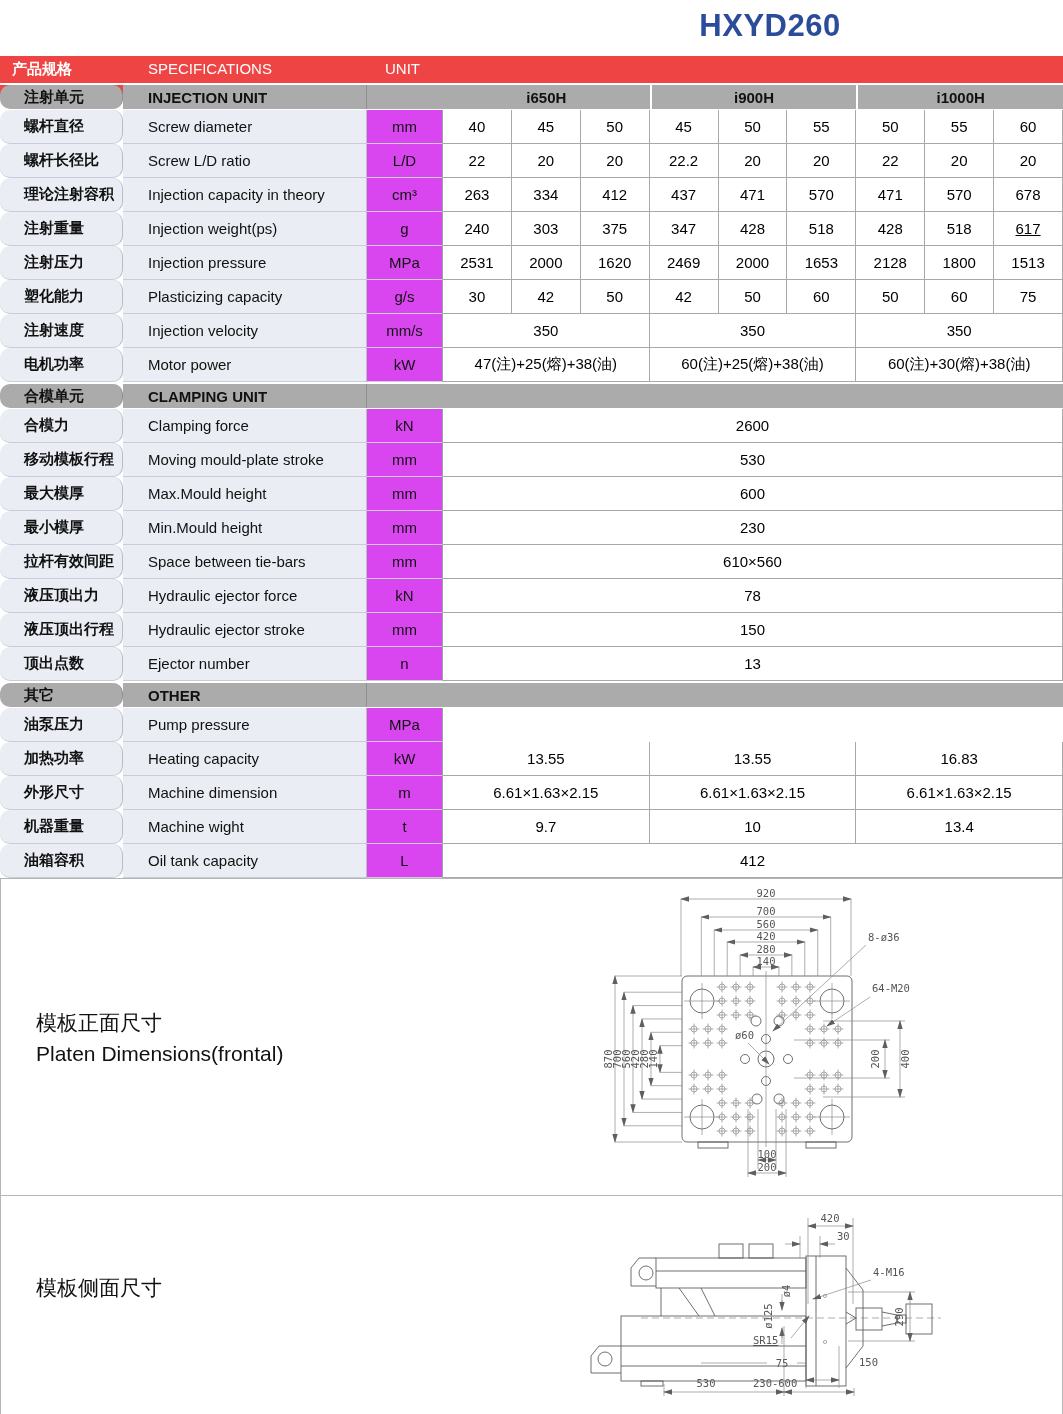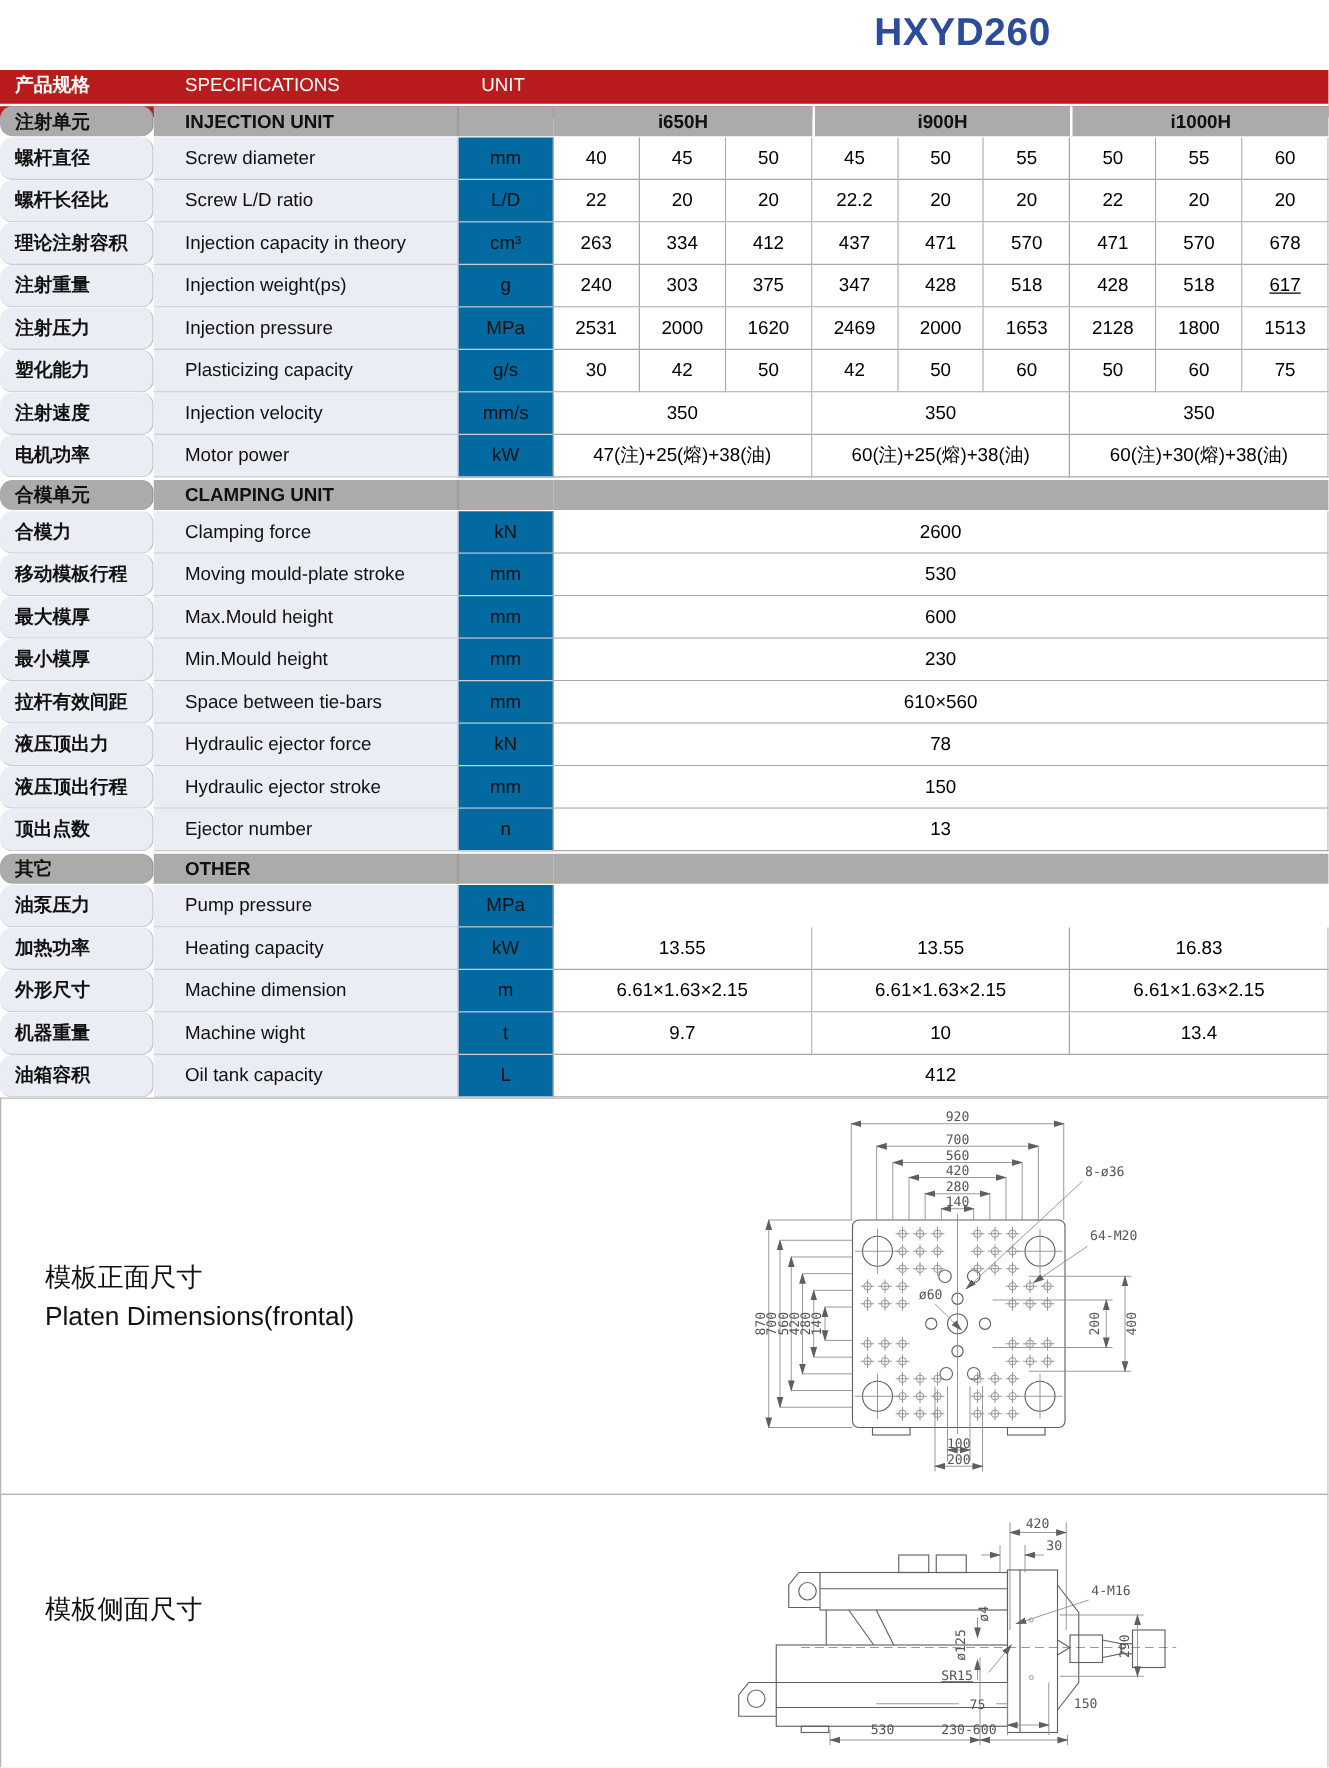--- a/index.html
+++ b/index.html
@@ -2,36 +2,36 @@
 <html><head>
 <meta charset="utf-8">
 <style>
   html,body{margin:0;padding:0;background:#ffffff;}
   #page{position:relative;width:1063px;height:1414px;background:#fff;overflow:hidden;
         font-family:"Liberation Sans","DejaVu Sans",sans-serif;color:#111;}
   
   #title{position:absolute;left:640px;top:8px;width:260px;text-align:center;
          font-size:31px;font-weight:700;color:#2b4c9b;letter-spacing:0.5px;}
   
-  #header-bar{position:absolute;left:0;top:56px;width:1063px;height:38px;background:#b91c1c;}
+  #header-bar{position:absolute;left:0;top:56px;width:1063px;height:38px;background:#ef4444;}
   #header-bar span{position:absolute;top:0;height:25px;line-height:25px;color:#fff;font-size:15px;}
   #h-zh{left:12px;font-weight:700;}
   #h-en{left:148px;}
   #h-unit{left:385px;}
   
   #spec-table{position:absolute;left:0;top:83px;width:1063px;}
   .trow{display:grid;grid-template-columns:123px 244px 76px repeat(9,1fr);width:1063px;box-sizing:border-box;}
   .trow.section{height:27px;border-top:2px solid #fff;border-bottom:1px solid #fff;}
   .trow.data{height:34px;}
   .cell{box-sizing:border-box;display:flex;align-items:center;overflow:hidden;}
-  .c-zh{padding-left:12px;font-size:15px;font-weight:700;background:#eaedf4;
+  .c-zh{padding-left:24px;font-size:15px;font-weight:700;background:#eaedf4;
         border-bottom:1px solid #c9cdd8;border-right:1px solid #b9bdc6;border-radius:10px;}
   .c-en{padding-left:25px;font-size:15px;background:#eaedf4;
         border-bottom:1px solid #c9cdd8;border-right:1px solid #b9bdc6;}
-  .c-unit{justify-content:center;font-size:15px;background:#0369a1;
+  .c-unit{justify-content:center;font-size:15px;background:#d946ef;
         border-bottom:1px solid #c9cdd8;border-right:1px solid #9aa0a8;}
   .c-val{justify-content:center;font-size:15px;background:#fff;color:#000;
         border-bottom:1px solid #a8a8a8;border-right:1px solid #a8a8a8;}
   .section .c-zh,.section .c-en{background:#ababab;font-weight:700;font-size:15px;border-bottom:none;border-right:1px solid #8f8f8f;}
   .section .c-unit{background:#ababab;border-bottom:none;border-right:none;}
   .section .c-model{background:#ababab;justify-content:center;font-weight:700;font-size:15px;border-left:2px solid #fff;}
   .section .c-span{background:#ababab;}
   
   .panel{position:absolute;left:0;width:1061px;border:1px solid #b5b5b5;background:#fff;box-sizing:content-box;}
   #panel-frontal{top:878px;height:316px;}

